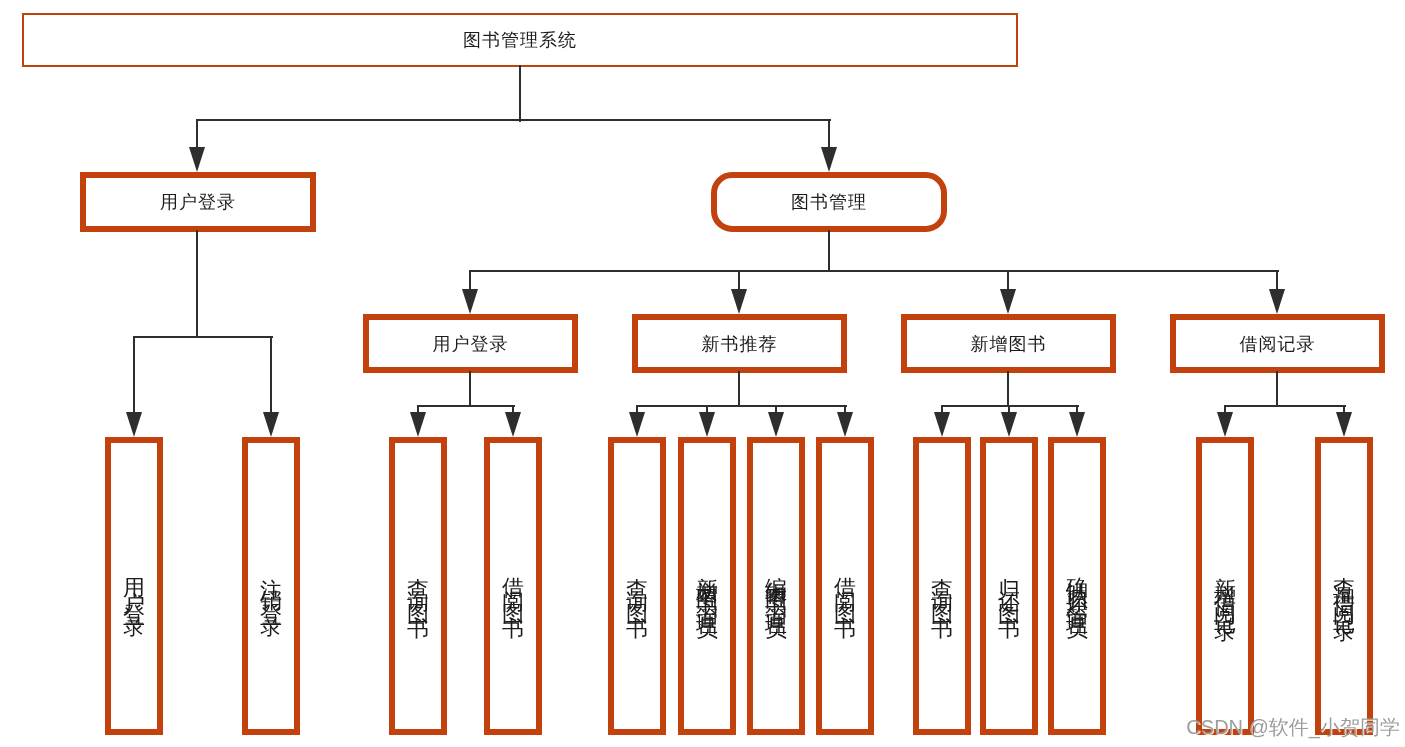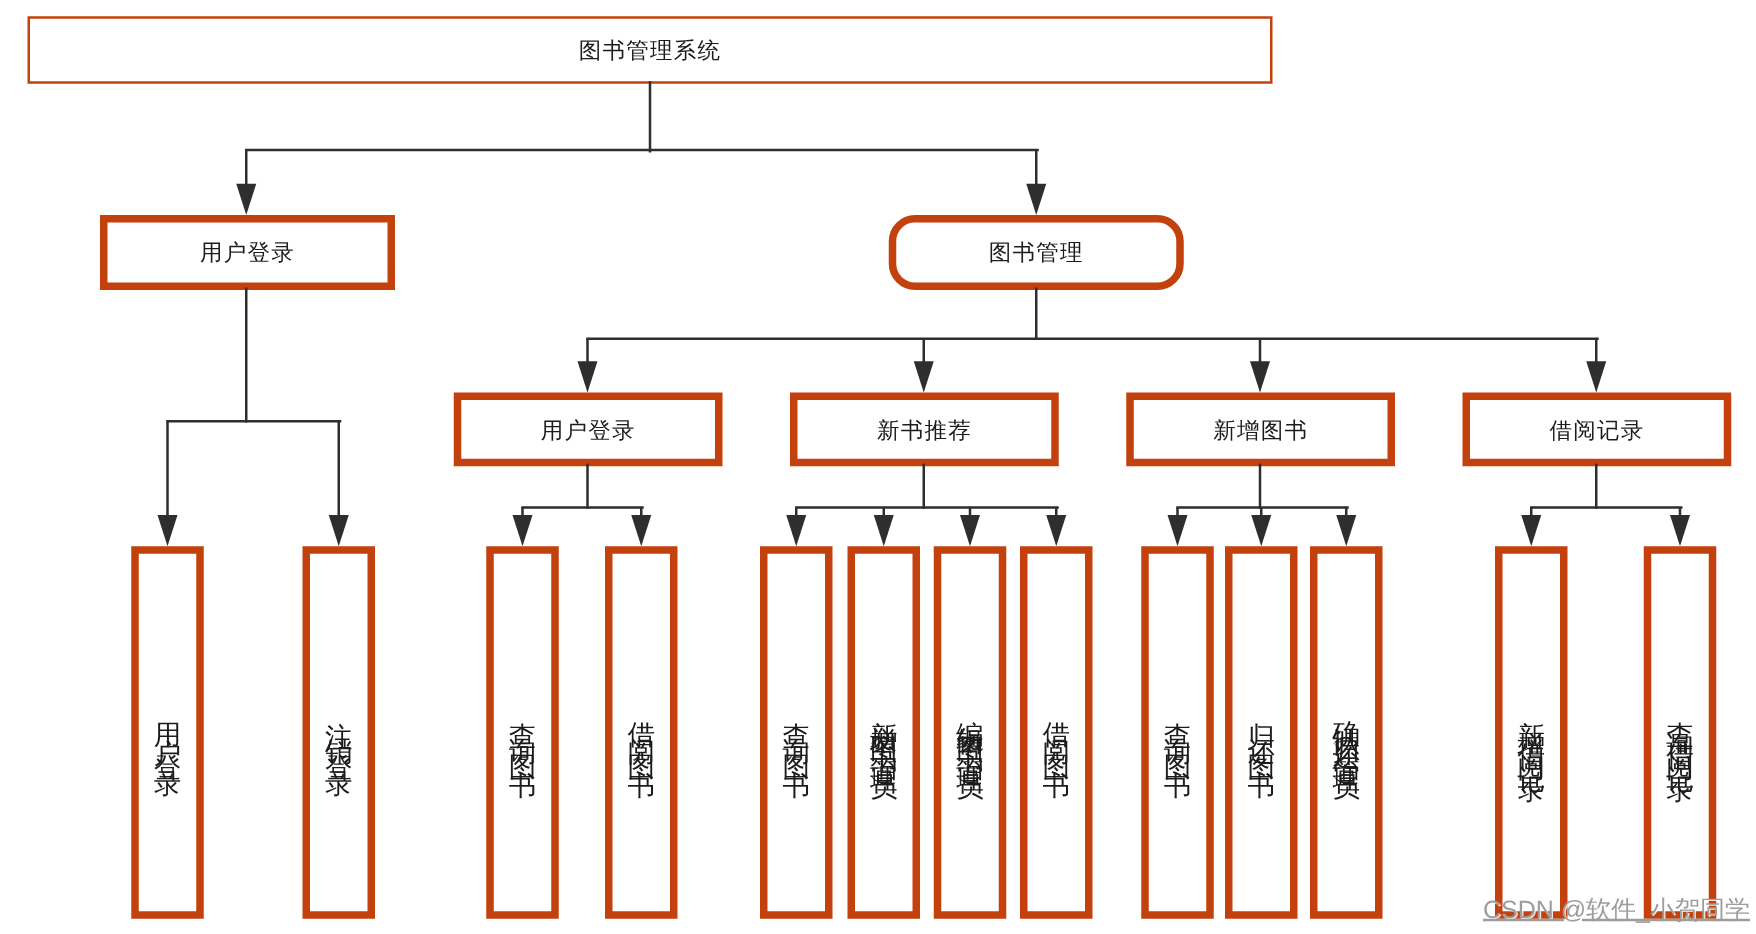--- a/index.html
+++ b/index.html
@@ -24,21 +24,20 @@
   .line{position:absolute;background:#2e2e2e;}
   .arrow{
     position:absolute;width:0;height:0;
     border-left:8px solid transparent;border-right:8px solid transparent;
     border-top:25px solid #2e2e2e;
   }
   .watermark{
     position:absolute;right:5px;top:714px;z-index:10;
     color:#9d9d9d;font-size:20px;white-space:nowrap;
     text-shadow:1px 1px 0 rgba(255,255,255,0.85);
-    text-decoration:underline;
   }
 </style>
 </head>
 <body>
 
 <div class="canvas">
 
   <div class="box h root" style="left:22px;top:13px;width:996px;height:54px;">图书管理系统</div>
 
   <div class="line" style="left:519px;top:65px;width:2px;height:57px;"></div>

